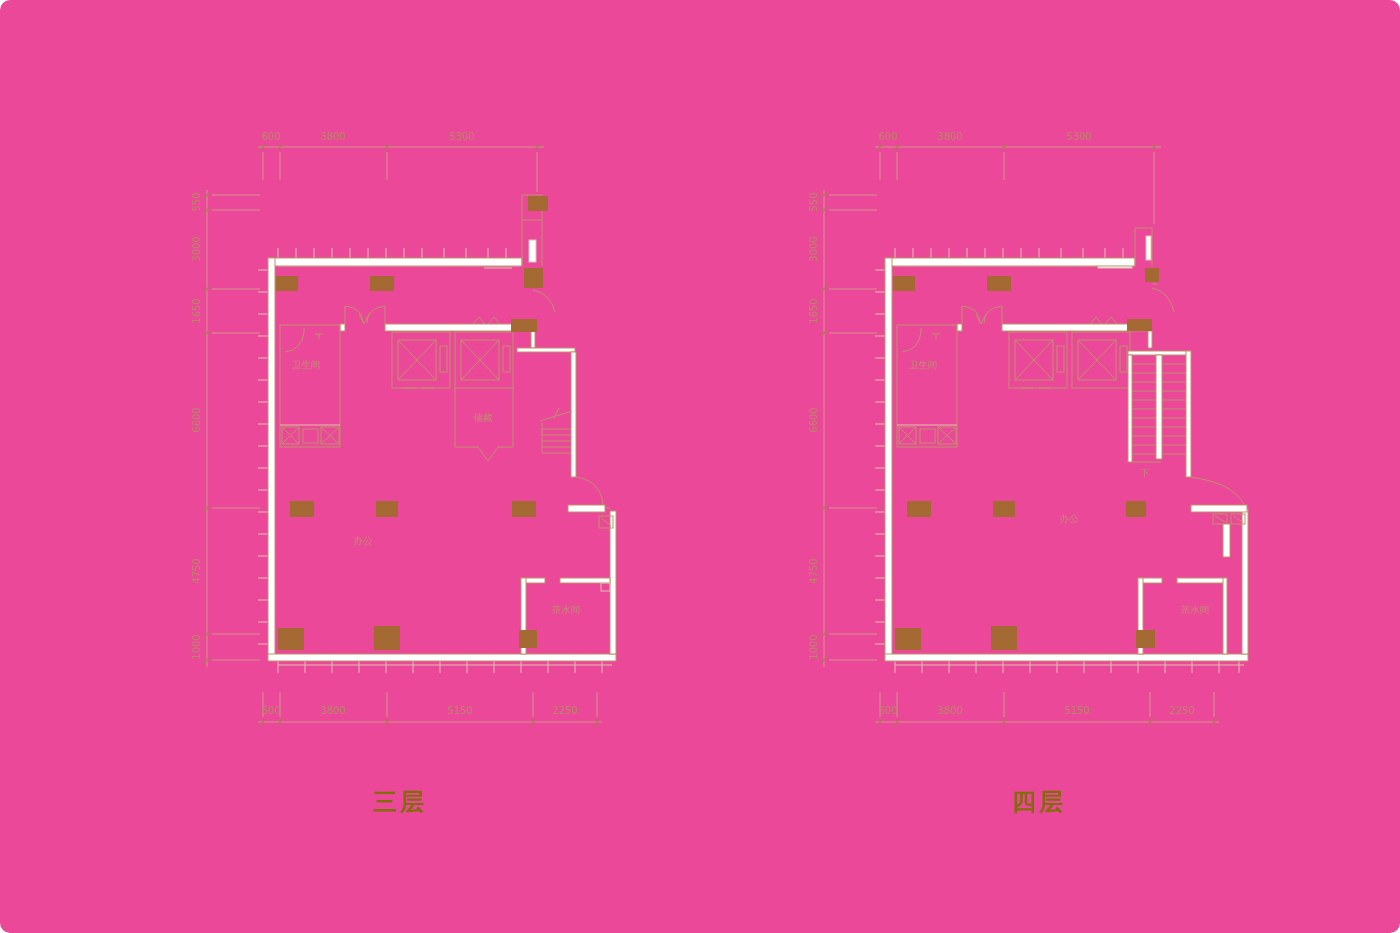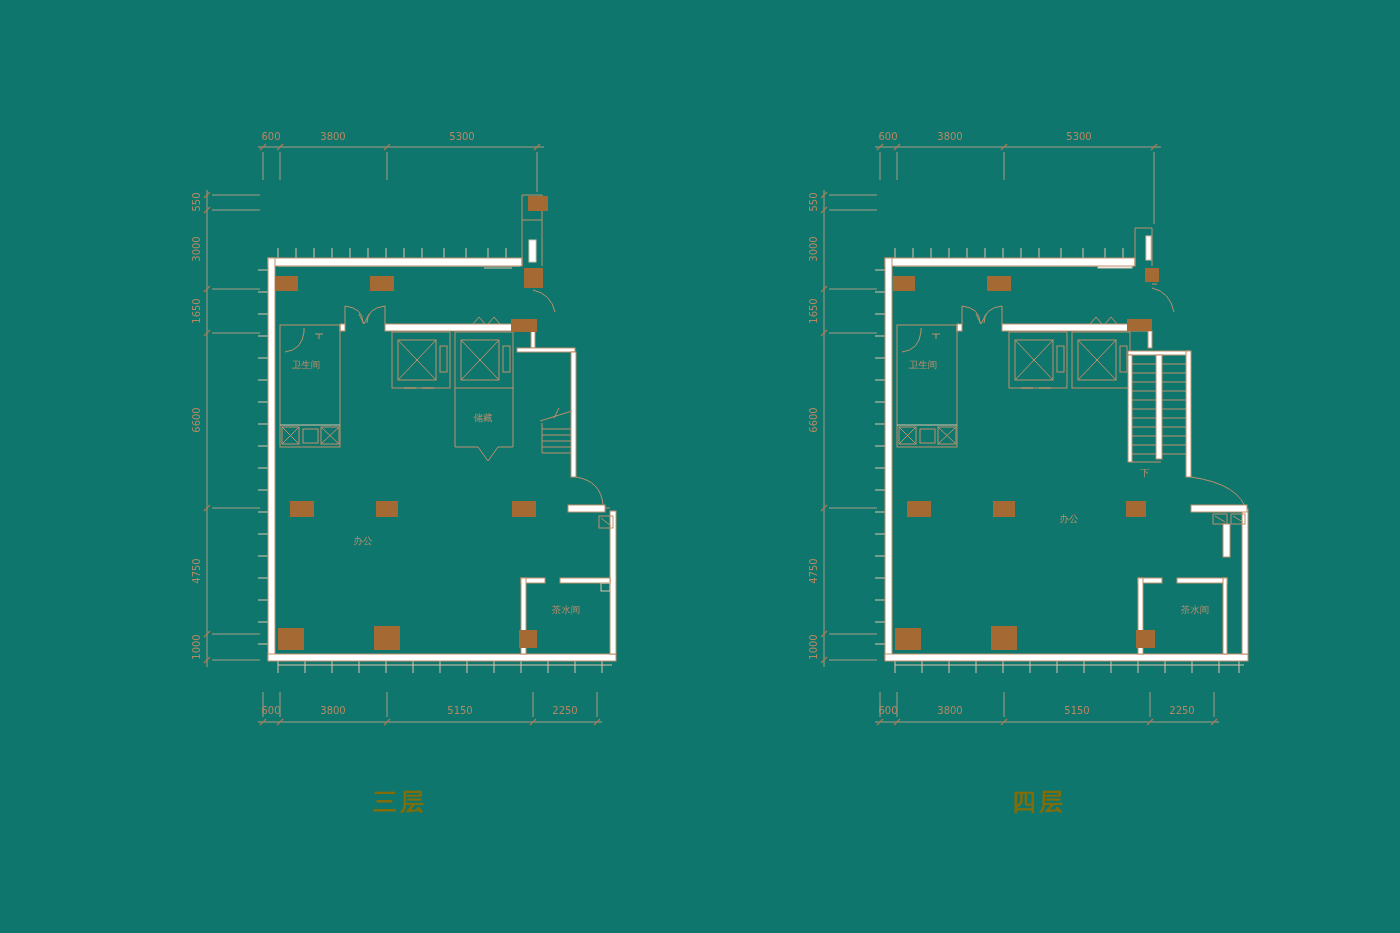--- a/index.html
+++ b/index.html
@@ -1,17 +1,17 @@
 <!DOCTYPE html>
 <html><head>
 <meta charset="utf-8">
 <style>
   html,body{margin:0;padding:0;background:#ffffff;}
-  .canvas{position:relative;width:1400px;height:933px;background:#0f766e;overflow:hidden;
-          font-family:"DejaVu Sans","Liberation Sans",sans-serif;}
+  .canvas{position:relative;width:1400px;height:933px;background:#ec4899;overflow:hidden;
+          font-family:"DejaVu Sans","Liberation Sans",sans-serif;border-radius:10px;}
   svg{position:absolute;top:120px;}
   #plan3{left:182px;}
   #plan4{left:799px;}
   .w   {stroke:#be906c;stroke-width:1;fill:none;}
   .wf  {stroke:#be906c;stroke-width:1;fill:#ffffff;}
   .lt  {stroke:#dcc3ad;stroke-width:1;fill:none;}
   .ltf {stroke:#dcc3ad;stroke-width:1;fill:#ffffff;}
   .col {fill:#a56a33;stroke:none;}
   .dim {stroke:#cfa78a;stroke-width:0.8;fill:none;}
   .dtk {stroke:#a97a52;stroke-width:1.4;fill:none;}

